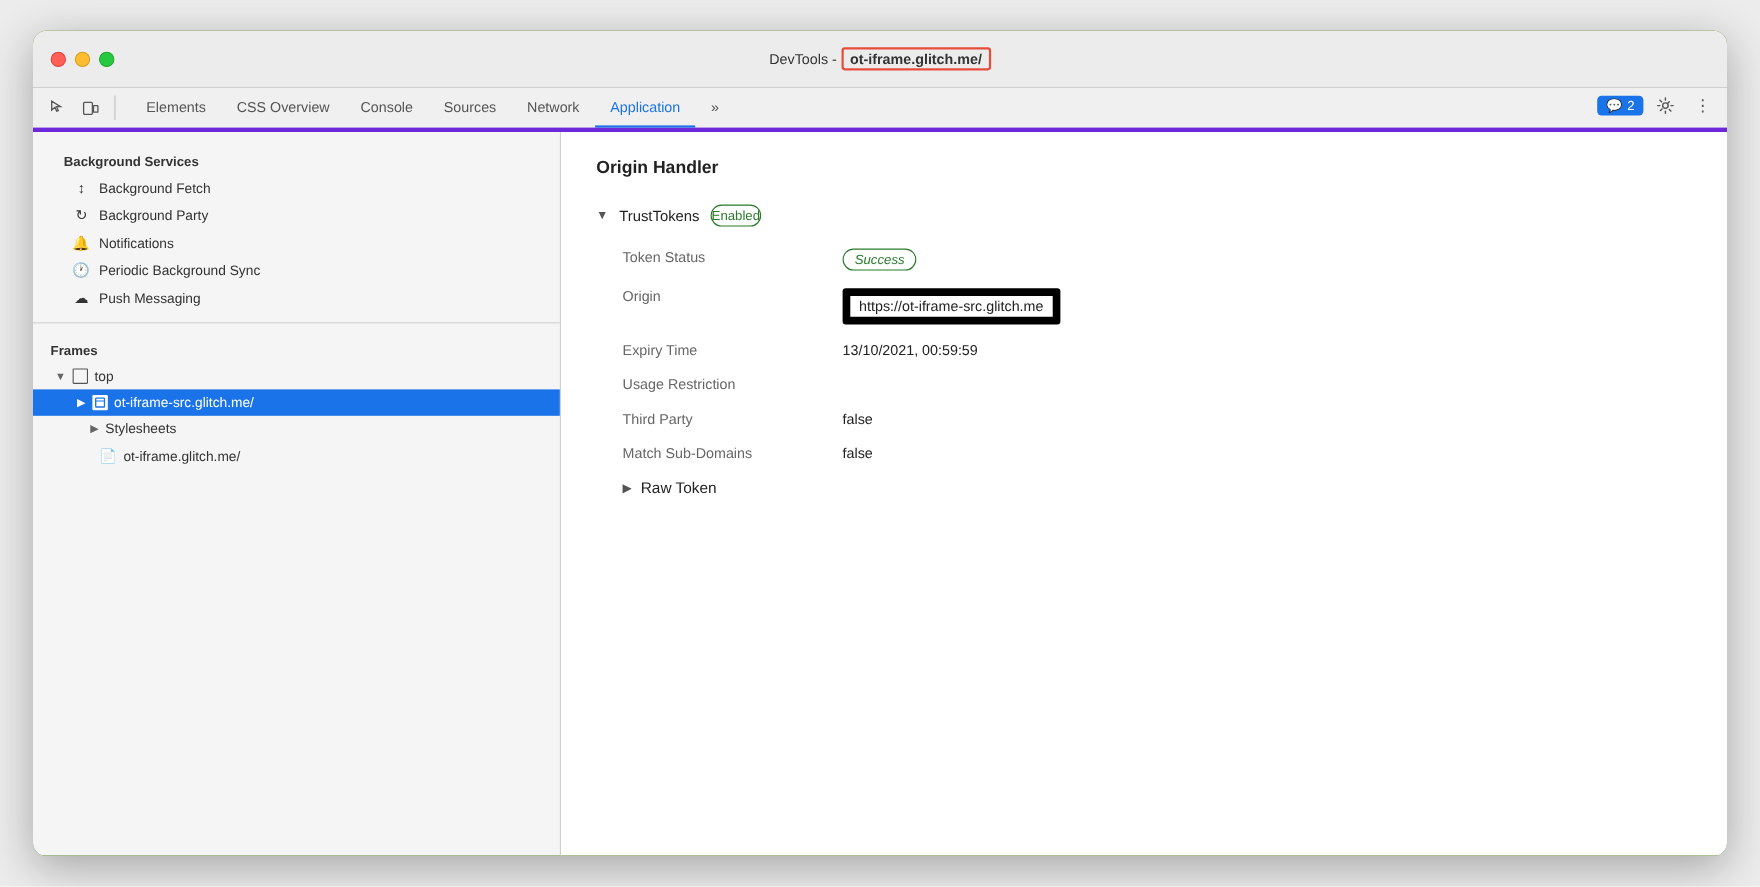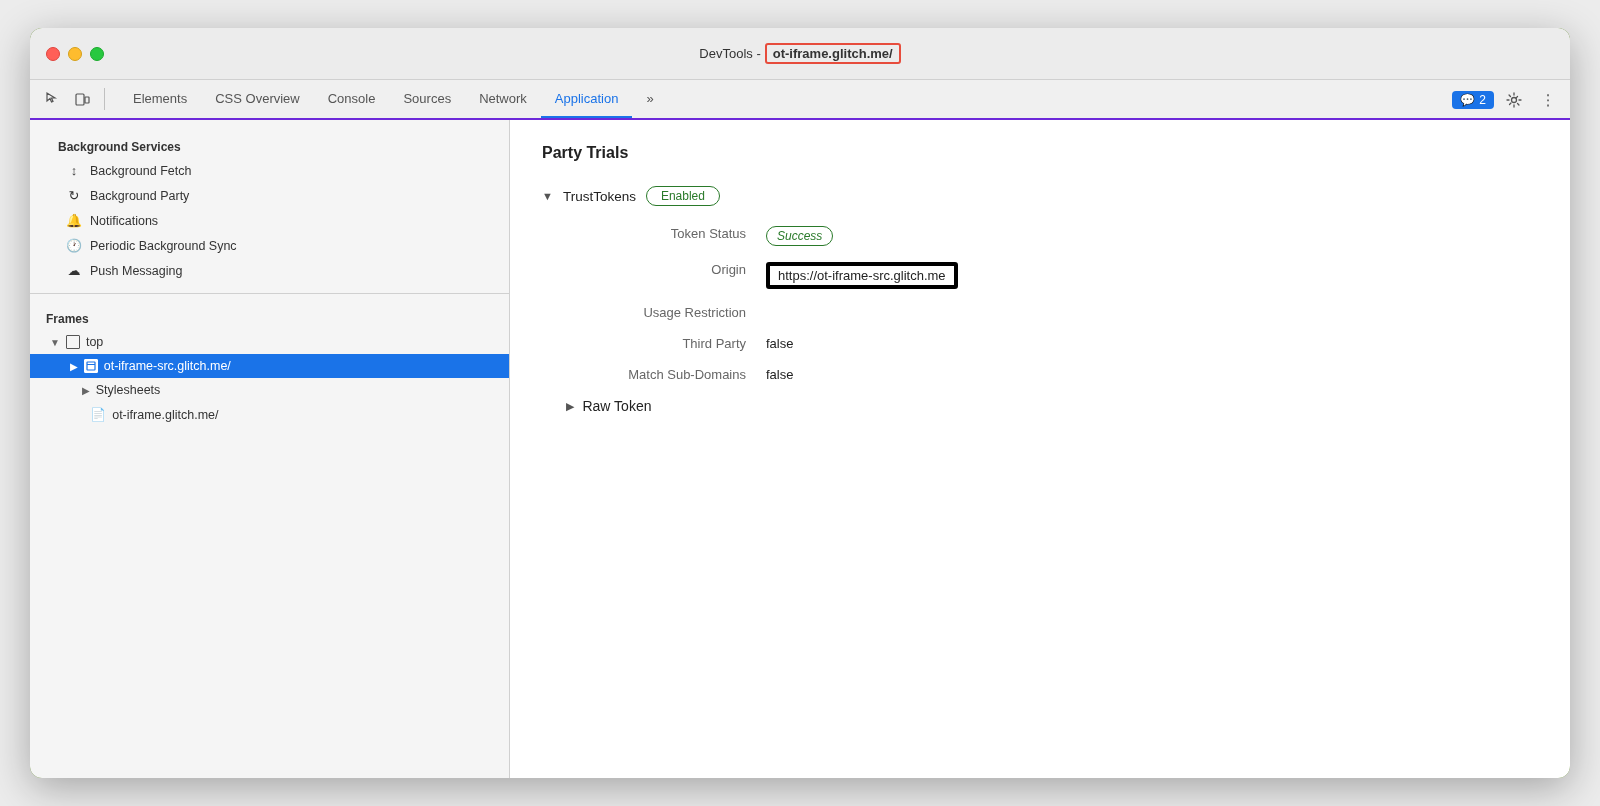--- a/index.html
+++ b/index.html
@@ -65,22 +65,21 @@
       padding: 1px 6px;
       color: #333;
       font-weight: 600;
     }
 
     
     .toolbar {
       height: 40px;
       background: #f0f0f0;
       display: flex;
-      align-items: flex-end;
-      border-bottom: 2px solid #6d28d9;
+      border-bottom: 4px solid #6d28d9;
       flex-shrink: 0;
       padding: 0 8px;
     }
     .toolbar-left {
       display: flex;
       align-items: center;
       height: 100%;
       gap: 2px;
       margin-right: 8px;
     }
@@ -254,36 +253,36 @@
     }
     .trust-tokens-label {
       font-size: 13.5px;
       color: #222;
     }
     .badge-enabled {
       background: white;
       border: 1.5px solid #2a7a2a;
       color: #2a7a2a;
       border-radius: 10px;
-      padding: 2px 14px;
+      padding: 2px 0;
       font-size: 12px;
       font-weight: 500;
     }
 
     .detail-rows {
       margin-left: 24px;
     }
     .detail-row {
       display: flex;
       align-items: flex-start;
       margin-bottom: 16px;
     }
     .detail-label {
       width: 200px;
-      text-align: right;
+      text-align: left;
       font-size: 13px;
       color: #666;
       padding-right: 20px;
       flex-shrink: 0;
     }
     .detail-value {
       font-size: 13px;
       color: #222;
       flex: 1;
     }
@@ -291,21 +290,21 @@
       background: white;
       border: 1.5px solid #2a7a2a;
       color: #2a7a2a;
       border-radius: 10px;
       padding: 2px 10px;
       font-size: 12px;
       font-weight: 500;
       font-style: italic;
     }
     .origin-value {
-      border: 4px solid #000000;
+      border: 7px solid #000000;
       border-radius: 3px;
       padding: 2px 8px;
       font-size: 13px;
       color: #222;
       display: inline-block;
     }
 
     .raw-token-row {
       display: flex;
       align-items: center;
@@ -427,40 +426,44 @@
       </div>
 
       <div class="tree-item tree-child2" style="padding-left:60px;">
         <span class="file-icon">📄</span>
         <span>ot-iframe.glitch.me/</span>
       </div>
 
     </div>
 
     <div class="detail-panel">
-      <div class="detail-title">Party Trials</div>
+      <div class="detail-title">Origin Handler</div>
 
       <div class="trust-tokens-header">
         <span class="expand-arrow">▼</span>
         <span class="trust-tokens-label">TrustTokens</span>
         <span class="badge-enabled">Enabled</span>
       </div>
 
       <div class="detail-rows">
 
         <div class="detail-row">
           <span class="detail-label">Token Status</span>
           <span class="badge-success">Success</span>
         </div>
 
         <div class="detail-row">
           <span class="detail-label">Origin</span>
           <span class="origin-value">https://ot-iframe-src.glitch.me</span>
         </div>
 
+        <div class="detail-row">
+          <span class="detail-label">Expiry Time</span>
+          <span class="detail-value">13/10/2021, 00:59:59</span>
+        </div>
 
         <div class="detail-row">
           <span class="detail-label">Usage Restriction</span>
         </div>
 
         <div class="detail-row">
           <span class="detail-label">Third Party</span>
           <span class="detail-value">false</span>
         </div>
 

